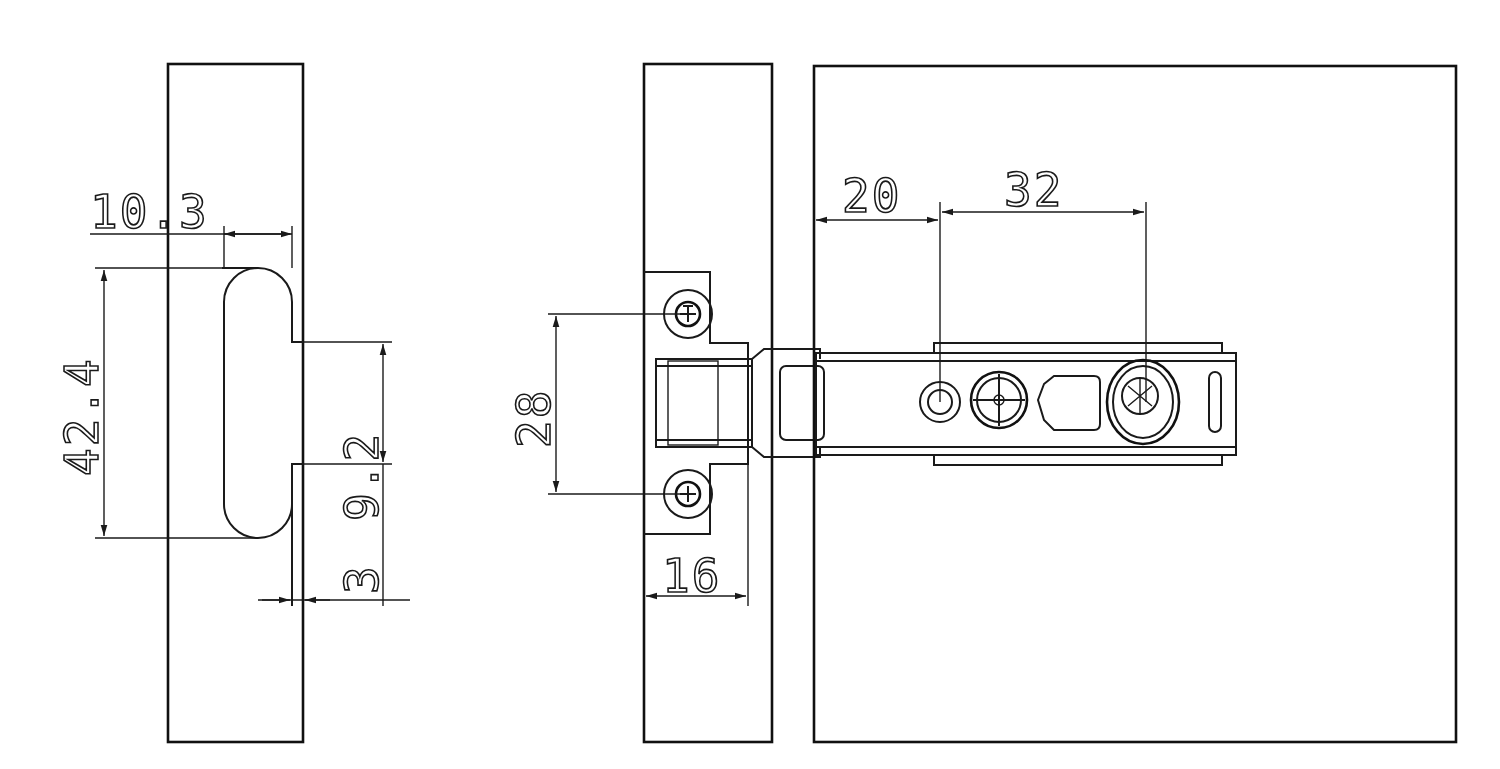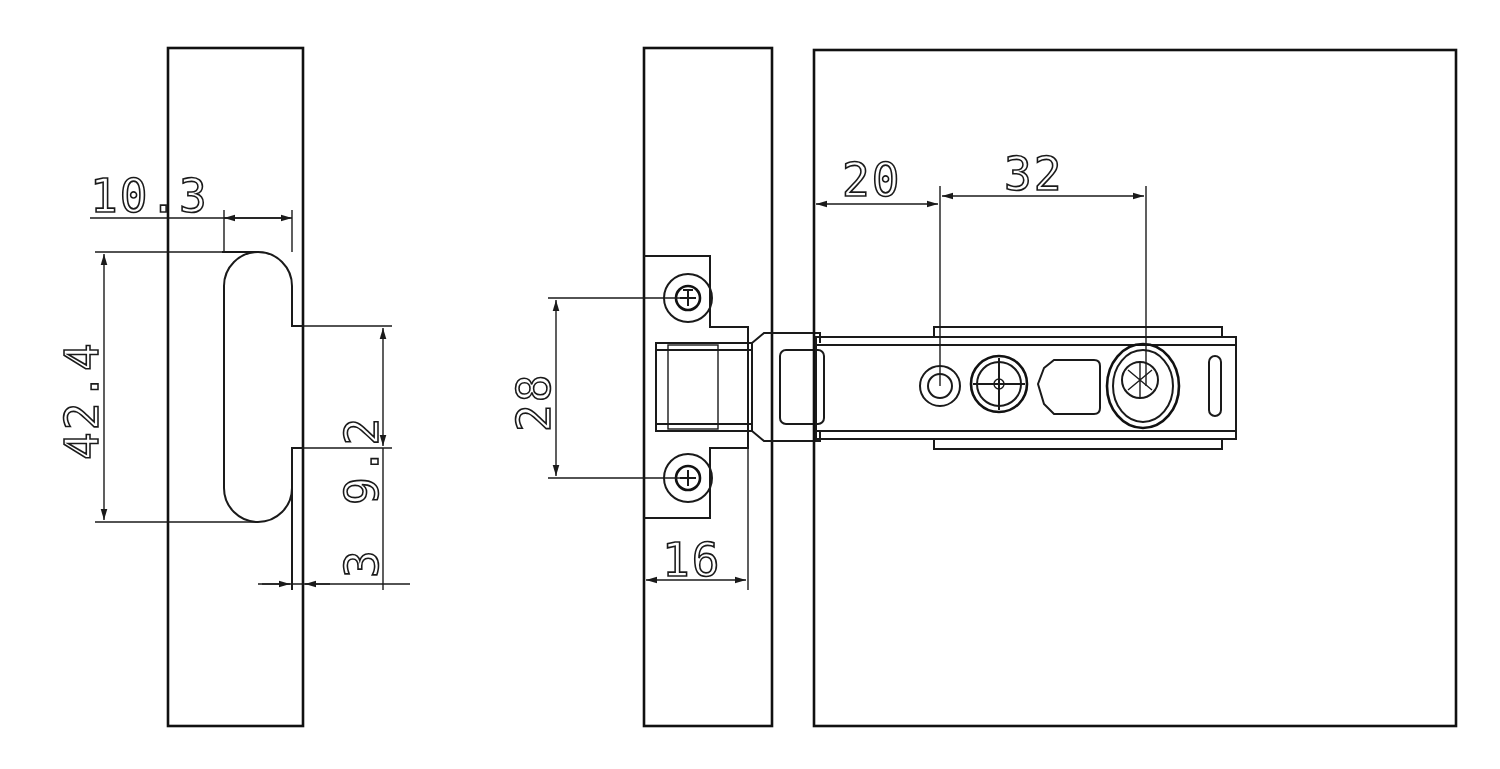--- a/index.html
+++ b/index.html
@@ -1,17 +1,17 @@
 <!DOCTYPE html>
 <html><head>
 <meta charset="utf-8">
 <style>
   html, body { margin:0; padding:0; background:#ffffff; }
   body { width:1500px; height:769px; overflow:hidden; font-family:"DejaVu Sans", sans-serif; }
-  #canvas { position:absolute; left:0; top:0; width:1500px; height:615px;text-align:center; }
+  #canvas { position:absolute; left:0; top:16px; width:1500px; height:615px;text-align:center; }
   svg { display:block; }
   .ln { stroke:#1a1a1a; stroke-width:2; fill:none; }
   .ln-thick { stroke:#111; stroke-width:2.6; fill:none; }
   .ln-thin { stroke:#1a1a1a; stroke-width:1.4; fill:none; }
   .dim { stroke:#1a1a1a; stroke-width:1.4; fill:none; }
   .arrow { fill:#1a1a1a; stroke:none; }
   .dim-text { font-family:"DejaVu Sans Mono", monospace; font-size:46px; fill:none; stroke:#1a1a1a; stroke-width:1.6; letter-spacing:2px; }
 </style>
 </head>
 <body>

